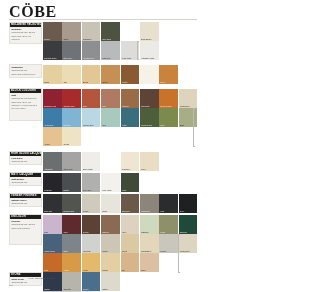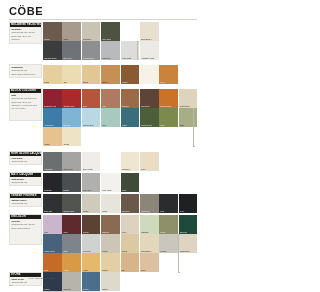--- a/index.html
+++ b/index.html
@@ -8,23 +8,23 @@
     background:#ffffff;
     font-family:"Liberation Sans", sans-serif;
     position:relative;
     overflow:hidden;
   }
   .page { position:absolute; inset:0; background:#fff; }
 
   
   .brand-wrap{ position:absolute; left:9px; top:6px; }
   .brand{
-    font-family:Liberation Sans, sans-serif;
+    font-family:Liberation Serif, serif;
     font-weight:bold;
-    font-size:11px;
+    font-size:16px;
     letter-spacing:0.6px;
     color:#1b1b1b;
     line-height:11px;
   }
   .rule{
     position:absolute; left:9px; top:19px; width:188px; height:1px;
     background:#d6d3cd;
   }
 
   

